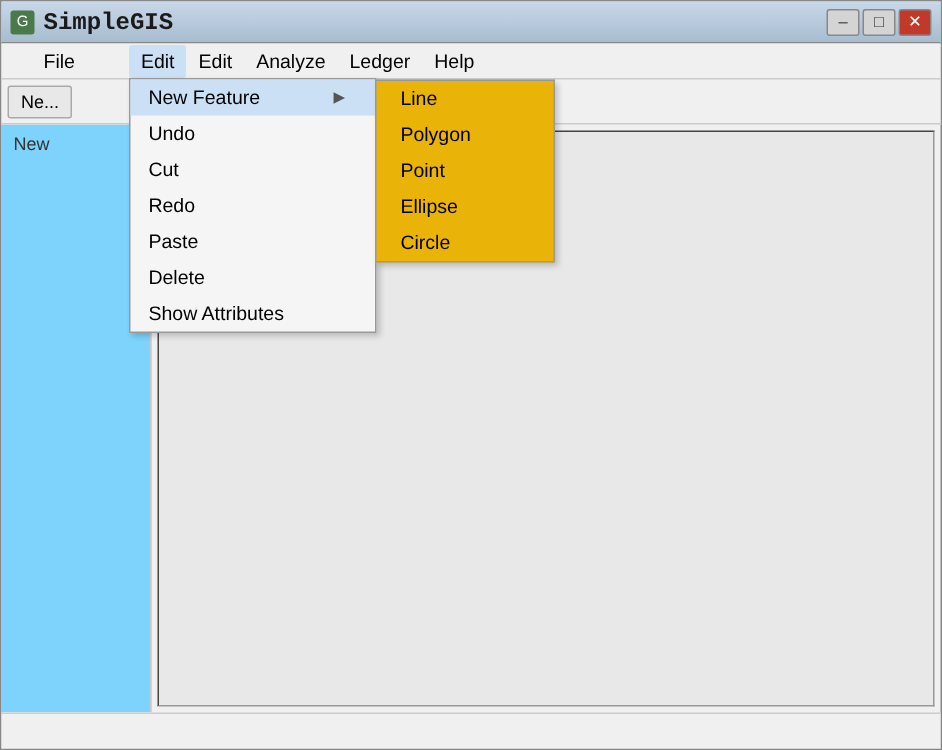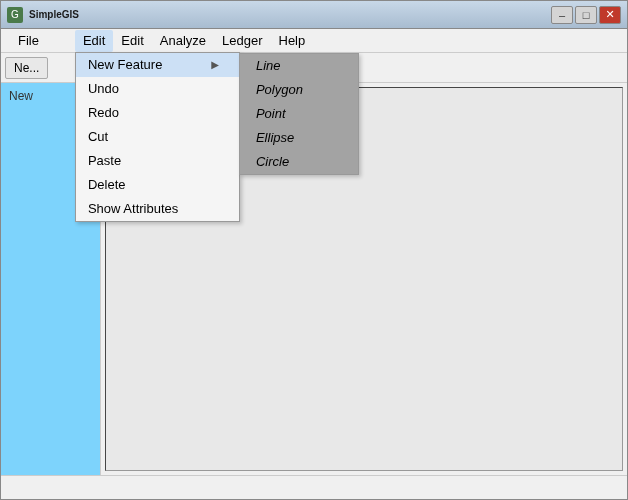--- a/index.html
+++ b/index.html
@@ -40,23 +40,24 @@
       margin-right: 6px;
       display: flex;
       align-items: center;
       justify-content: center;
       font-size: 10px;
       color: white;
     }
 
     .title-bar-text {
       flex: 1;
-      font-size: 10px;
+      font-size: 16px;
       color: #1a1a1a;
       font-weight: bold;
+      font-family: Liberation Mono, monospace;
     }
 
     .title-bar-buttons {
       display: flex;
       gap: 2px;
     }
 
     .tb-btn {
       width: 22px;
       height: 18px;
@@ -75,21 +76,21 @@
       background: #c0392b;
       color: white;
     }
 
     
     .menu-bar {
       background: #f0f0f0;
       height: 24px;
       display: flex;
       align-items: center;
-      padding: 0 9px;
+      padding: 0 20px;
       border-bottom: 1px solid #ccc;
       flex-shrink: 0;
       position: relative;
     }
 
     .menu-item {
       padding: 2px 8px;
       cursor: pointer;
       border-radius: 2px;
       height: 22px;
@@ -195,26 +196,25 @@
       border: 1px solid #999;
       box-shadow: 2px 2px 4px rgba(0,0,0,0.2);
       min-width: 165px;
       z-index: 1000;
     }
 
     .new-feature-submenu {
       position: absolute;
       top: 0;
       left: 100%;
-      background: #a3a3a3;
+      background: #eab308;
       border: 1px solid #999;
       box-shadow: 2px 2px 4px rgba(0,0,0,0.2);
       min-width: 120px;
       z-index: 1001;
-      font-style: italic;
     }
   </style>
 </head>
 <body>
 
 <div class="window">
 
   <div class="title-bar">
     <div class="title-bar-icon">
       <span>G</span>
@@ -256,24 +256,24 @@
             <div class="submenu-item">
               <span>Circle</span>
             </div>
           </div>
         </div>
 
         <div class="dropdown-item">
           <span>Undo</span>
         </div>
         <div class="dropdown-item">
+          <span>Cut</span>
+        </div>
+        <div class="dropdown-item">
           <span>Redo</span>
-        </div>
-        <div class="dropdown-item">
-          <span>Cut</span>
         </div>
         <div class="dropdown-item">
           <span>Paste</span>
         </div>
         <div class="dropdown-item">
           <span>Delete</span>
         </div>
         <div class="dropdown-item">
           <span>Show Attributes</span>
         </div>

